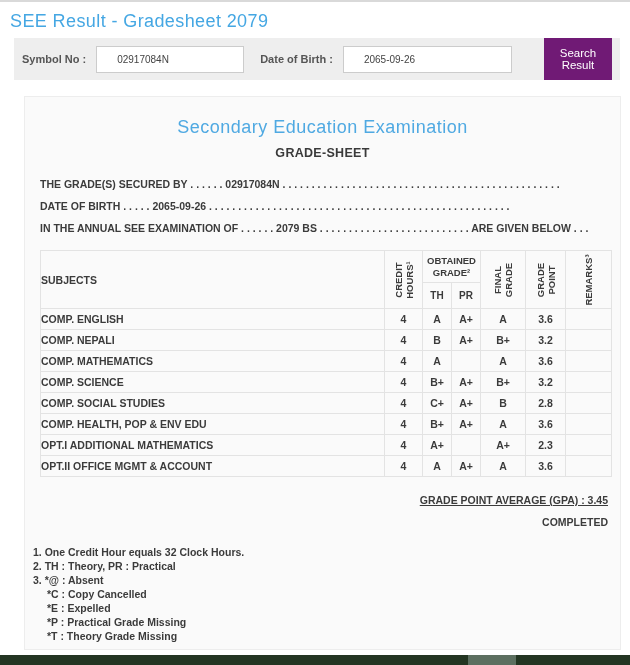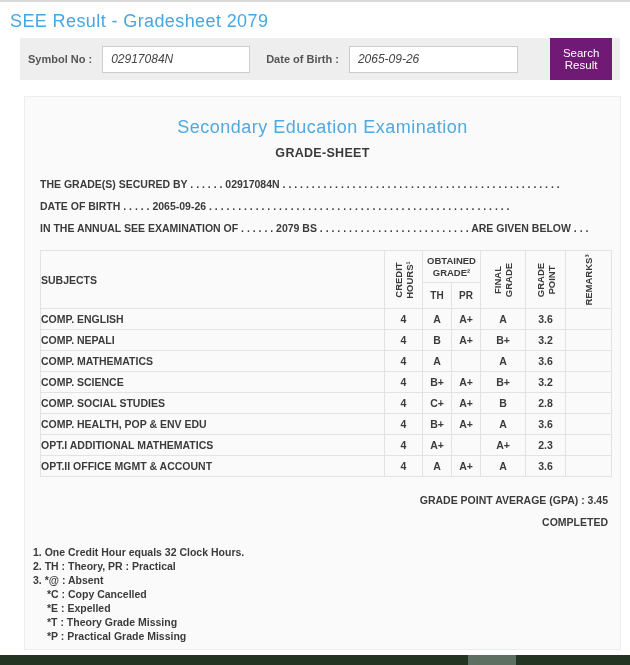--- a/index.html
+++ b/index.html
@@ -9,27 +9,27 @@
     background:#ffffff; font-family:"Liberation Sans", sans-serif;
   }
   .top-line { height:2px; background:#d9d9d9; width:100%; }
 
   .page-title {
     margin:9px 10px 0; font-size:18px; font-weight:400; color:#45a7e3;
     letter-spacing:0.4px;
   }
 
   .search-bar {
-    position:absolute; left:20px; right:10px; top:38px; height:42px;
+    position:absolute; left:14px; right:10px; top:38px; height:42px;
     background:#eeeeee; display:flex; align-items:center; padding:0 8px;
   }
   .search-bar label { font-size:11px; font-weight:bold; color:#555555; white-space:nowrap; }
   .search-bar input {
-    height:27px; border:1px solid #cccccc; background:#ffffff; padding:0 8px;
-    font-size:12px; color:#444444; font-family:"Liberation Sans",sans-serif;font-style:italic;
+    height:27px; border:1px solid #cccccc; background:#ffffff; padding:0 20px;
+    font-size:10px; color:#444444; font-family:"Liberation Sans",sans-serif;
   }
   #symbol-input { width:148px; margin-left:10px; }
   #dob-label { margin-left:16px; }
   #dob-input { width:169px; margin-left:10px; }
   .search-btn {
     margin-left:32px; background:#701a75; color:#ffffff; border:none;
     font-size:11.5px; padding:9px 13px; cursor:pointer;
     font-family:"Liberation Sans",sans-serif;
   }
 
@@ -71,20 +71,21 @@
   }
   .vtext.wide { width:54px; white-space:nowrap; }
   th.obt { height:32px; font-size:9.5px; line-height:1.2; padding:2px 1px; }
   th.subhead { height:26px; font-size:10px; }
   td.subject { font-size:10.5px; padding-left:4px; height:21px; }
   td.grade { font-size:10.5px; text-align:center; height:21px; }
 
   .gpa-line {
     text-align:right; margin:17px 12px 0 0; font-size:10.5px; font-weight:bold;
     color:#3b3b3b;
+    text-decoration:underline;
   }
   .status-line {
     text-align:right; margin:10px 12px 0 0; font-size:10.5px; font-weight:bold;
     color:#3b3b3b;
   }
   .footnotes { margin:17px 0 0 8px; }
   .footnote {
     font-size:10.5px; font-weight:bold; color:#3b3b3b; line-height:14px;
   }
   .footnote.indent { padding-left:14px; }
@@ -231,20 +232,20 @@
 
   <div class="gpa-line">GRADE POINT AVERAGE (GPA) : 3.45</div>
   <div class="status-line">COMPLETED</div>
 
   <div class="footnotes">
     <div class="footnote">1. One Credit Hour equals 32 Clock Hours.</div>
     <div class="footnote">2. TH : Theory, PR : Practical</div>
     <div class="footnote">3. *@ : Absent</div>
     <div class="footnote indent">*C : Copy Cancelled</div>
     <div class="footnote indent">*E : Expelled</div>
+    <div class="footnote indent">*P : Practical Grade Missing</div>
     <div class="footnote indent">*T : Theory Grade Missing</div>
-    <div class="footnote indent">*P : Practical Grade Missing</div>
   </div>
 </div>
 
 <div class="footer-bar">
   <div class="footer-bar-light"></div>
 </div>
 
 </body></html>

